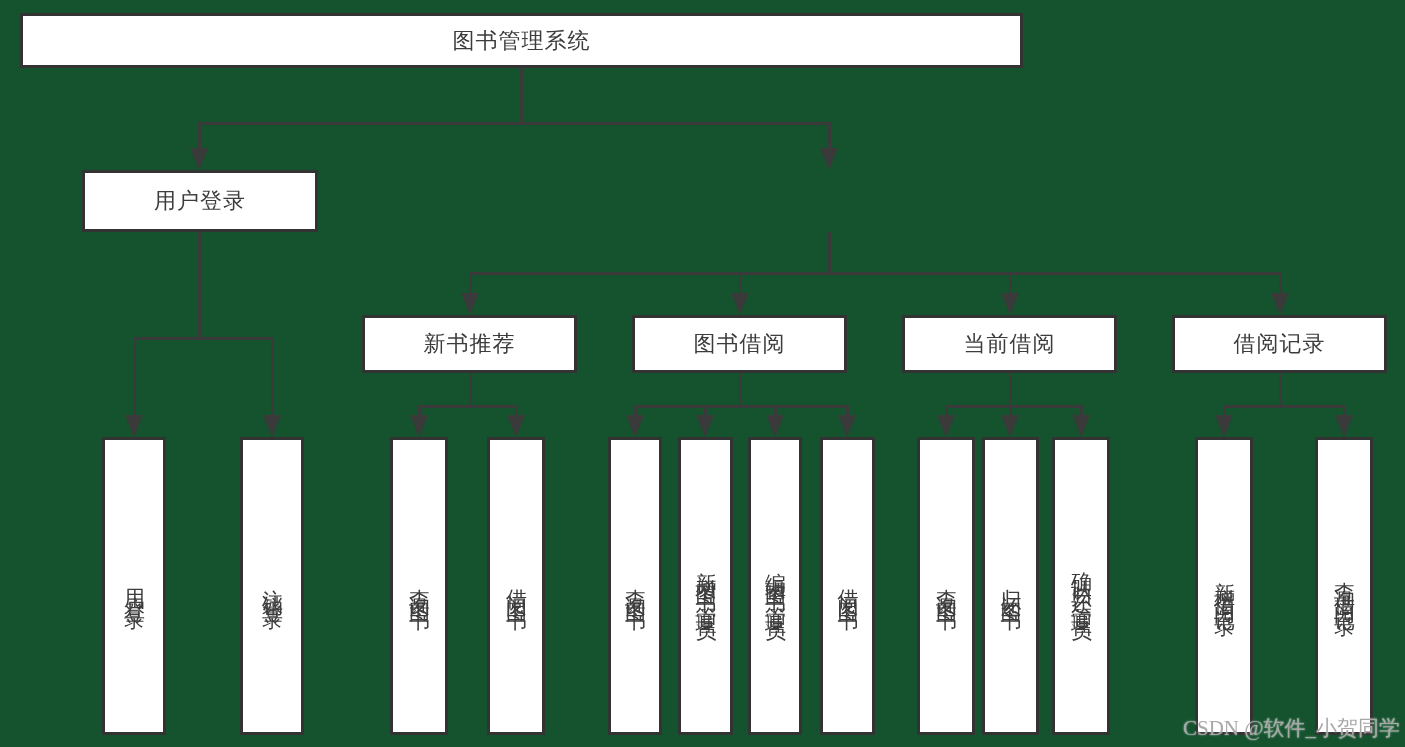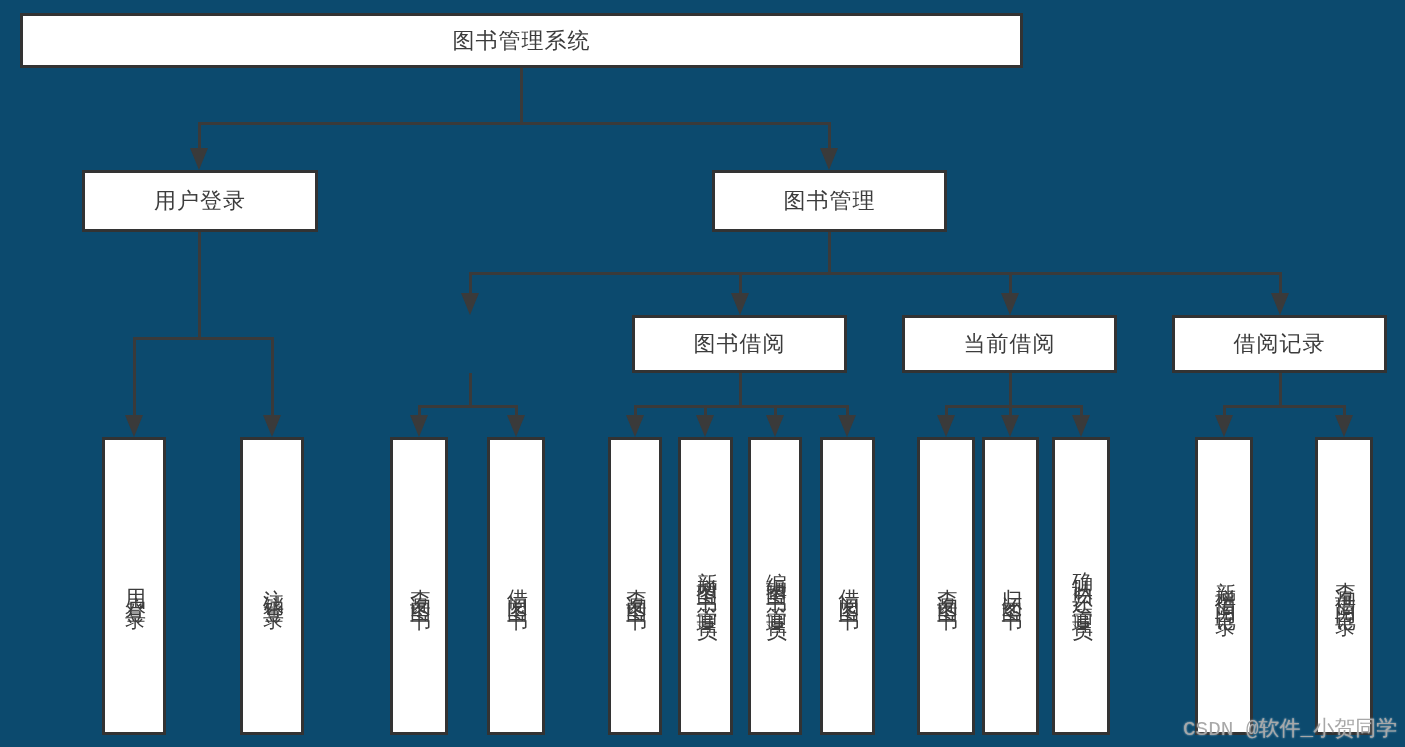--- a/index.html
+++ b/index.html
@@ -1,20 +1,20 @@
 <!DOCTYPE html>
 <html><head>
 <meta charset="utf-8">
 <style>
   html,body{margin:0;padding:0;background:#ffffff;}
   .stage{
     position:relative;
     width:1405px;height:747px;
-    background:#0c4a6e;
-    font-family:Liberation Mono, monospace;
+    background:#14532d;
+    font-family:Liberation Serif, serif;
     overflow:hidden;
   }
   
   .v{position:absolute;width:3px;background:#3a3a3a;}
   .h{position:absolute;height:3px;background:#3a3a3a;}
   .ah{position:absolute;width:0;height:0;
       border-left:9px solid transparent;
       border-right:9px solid transparent;
       border-top:22px solid #3a3a3a;}
   
@@ -102,22 +102,22 @@
   <div class="h" style="left:1223px;top:405px;width:122px;"></div>
   <div class="v" style="left:1223px;top:405px;height:14px;"></div>
   <div class="ah" style="left:1215px;top:415px;"></div>
   <div class="v" style="left:1343px;top:405px;height:14px;"></div>
   <div class="ah" style="left:1335px;top:415px;"></div>
 
   <div class="node" style="left:20px;top:13px;width:1003px;height:55px;">图书管理系统</div>
 
   <div class="node" style="left:82px;top:170px;width:236px;height:62px;">用户登录</div>
 
-  <div class="node" style="left:712px;top:170px;width:235px;height:62px;">图书管理</div>
 
+  <div class="node" style="left:362px;top:315px;width:215px;height:58px;">新书推荐</div>
 
   <div class="node" style="left:632px;top:315px;width:215px;height:58px;">图书借阅</div>
 
   <div class="node" style="left:1172px;top:315px;width:215px;height:58px;">借阅记录</div>
 
   <div class="node" style="left:902px;top:315px;width:215px;height:58px;">当前借阅</div>
 
   <div class="leaf" style="left:102px;top:437px;width:64px;height:298px;">
     <span class="vt">用户登录</span>
   </div>

